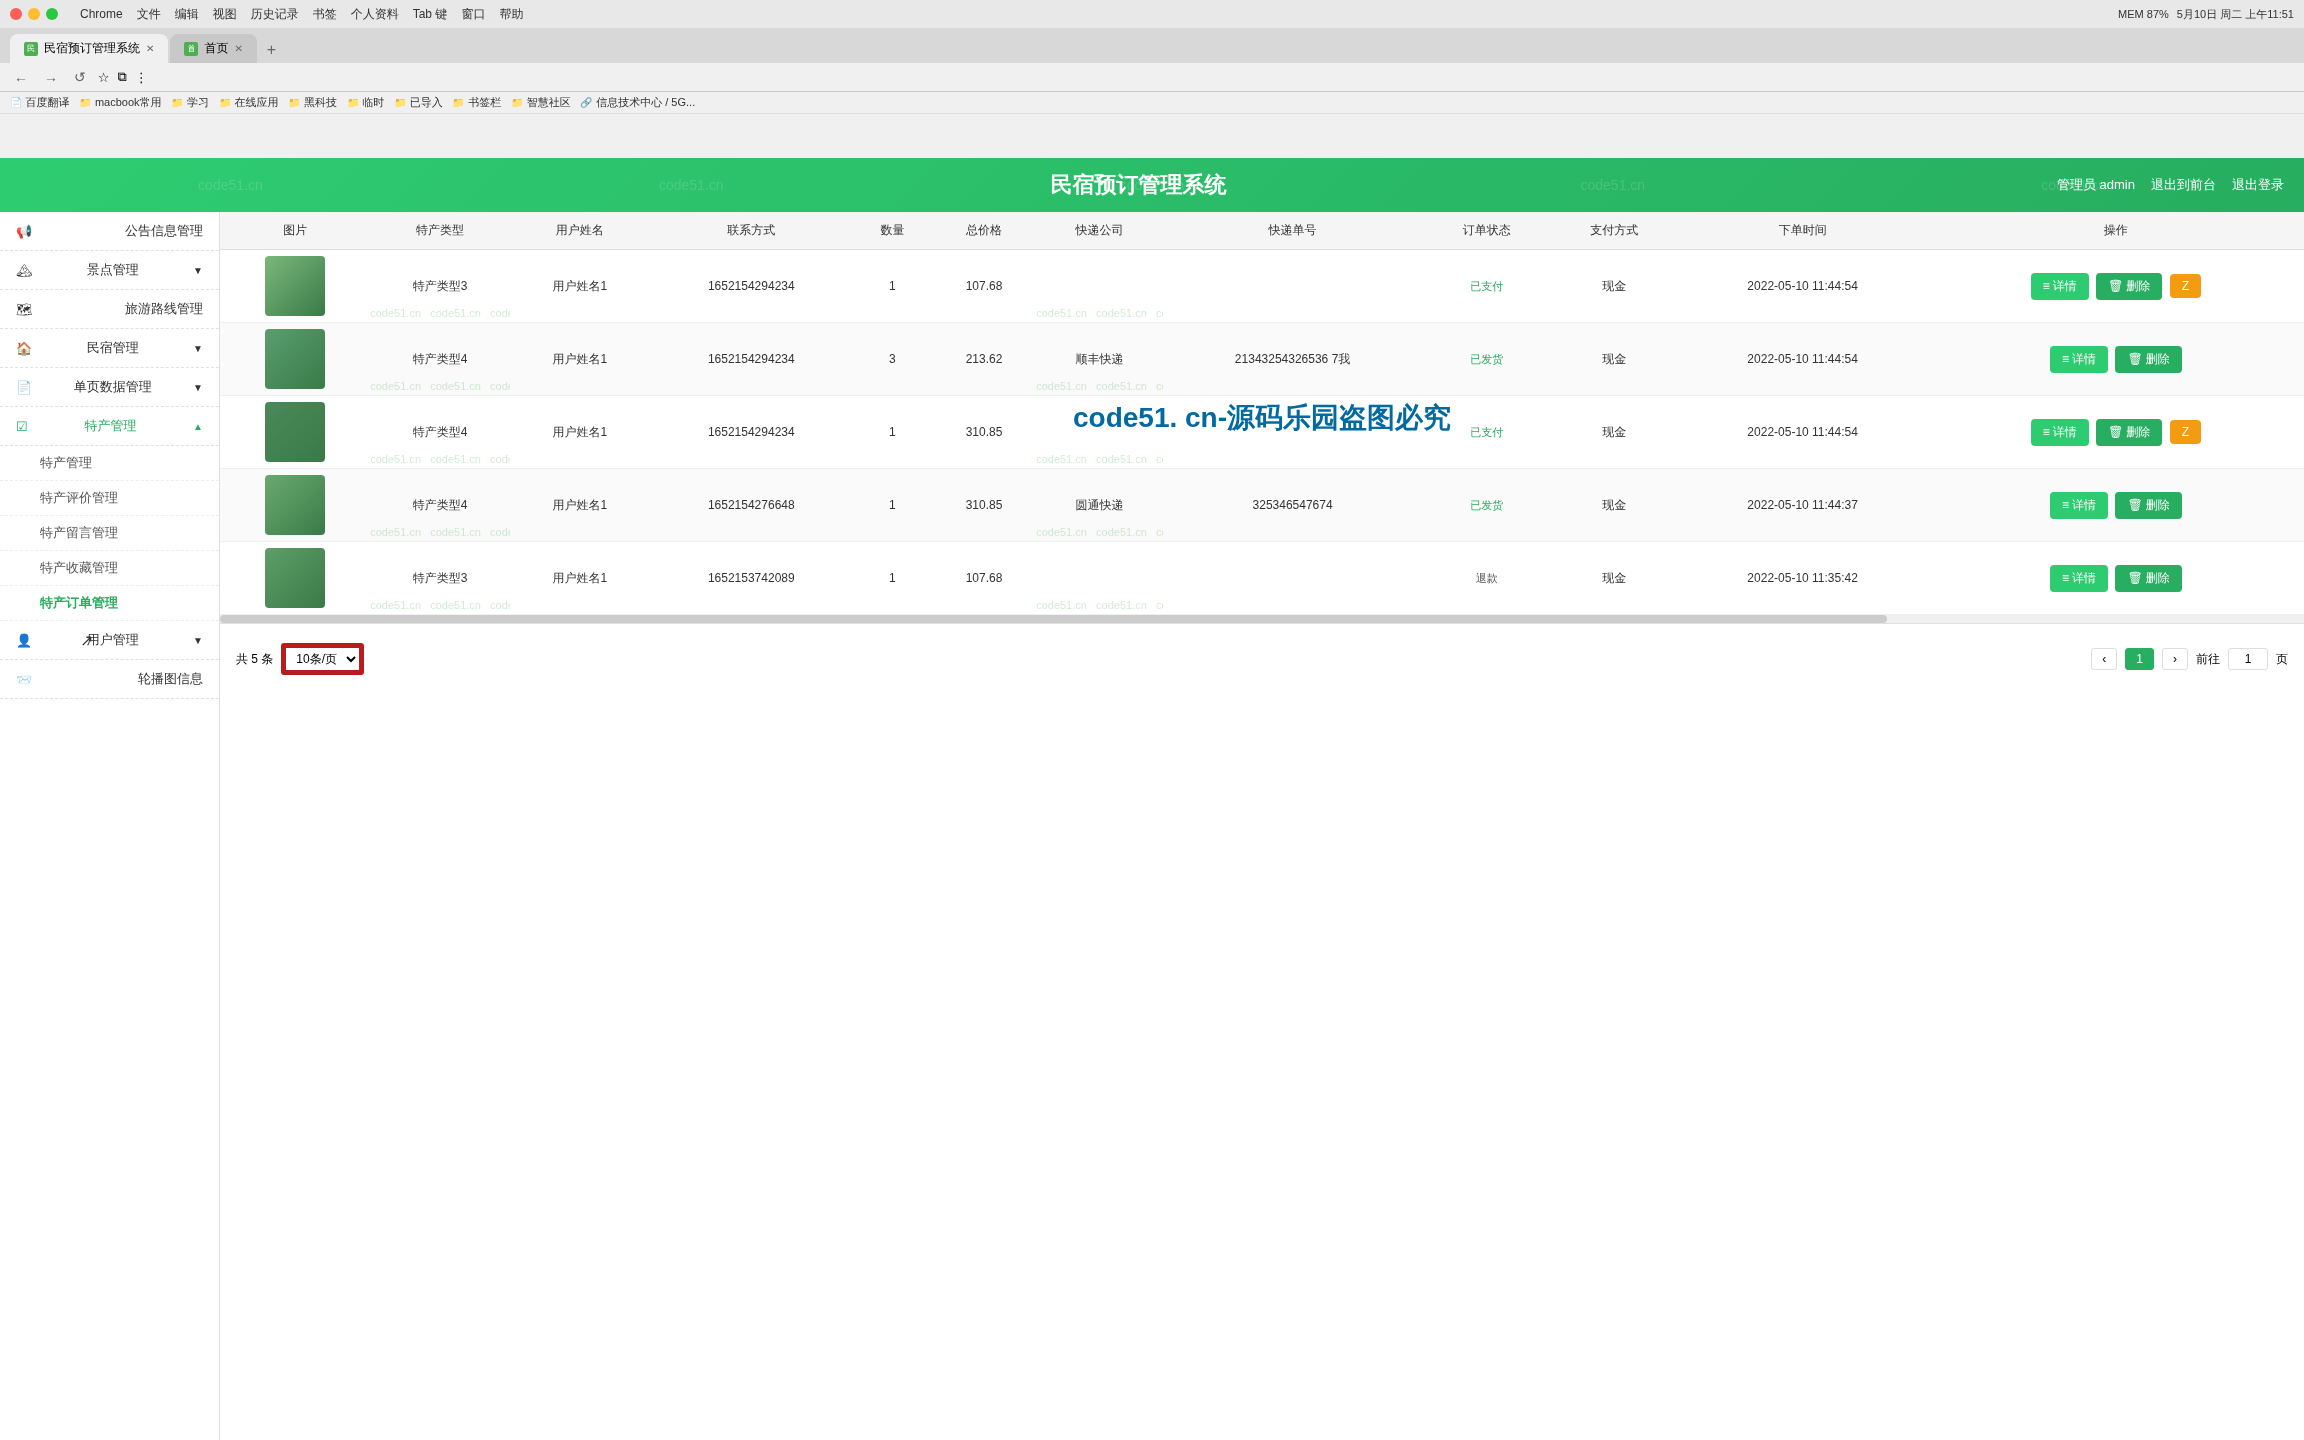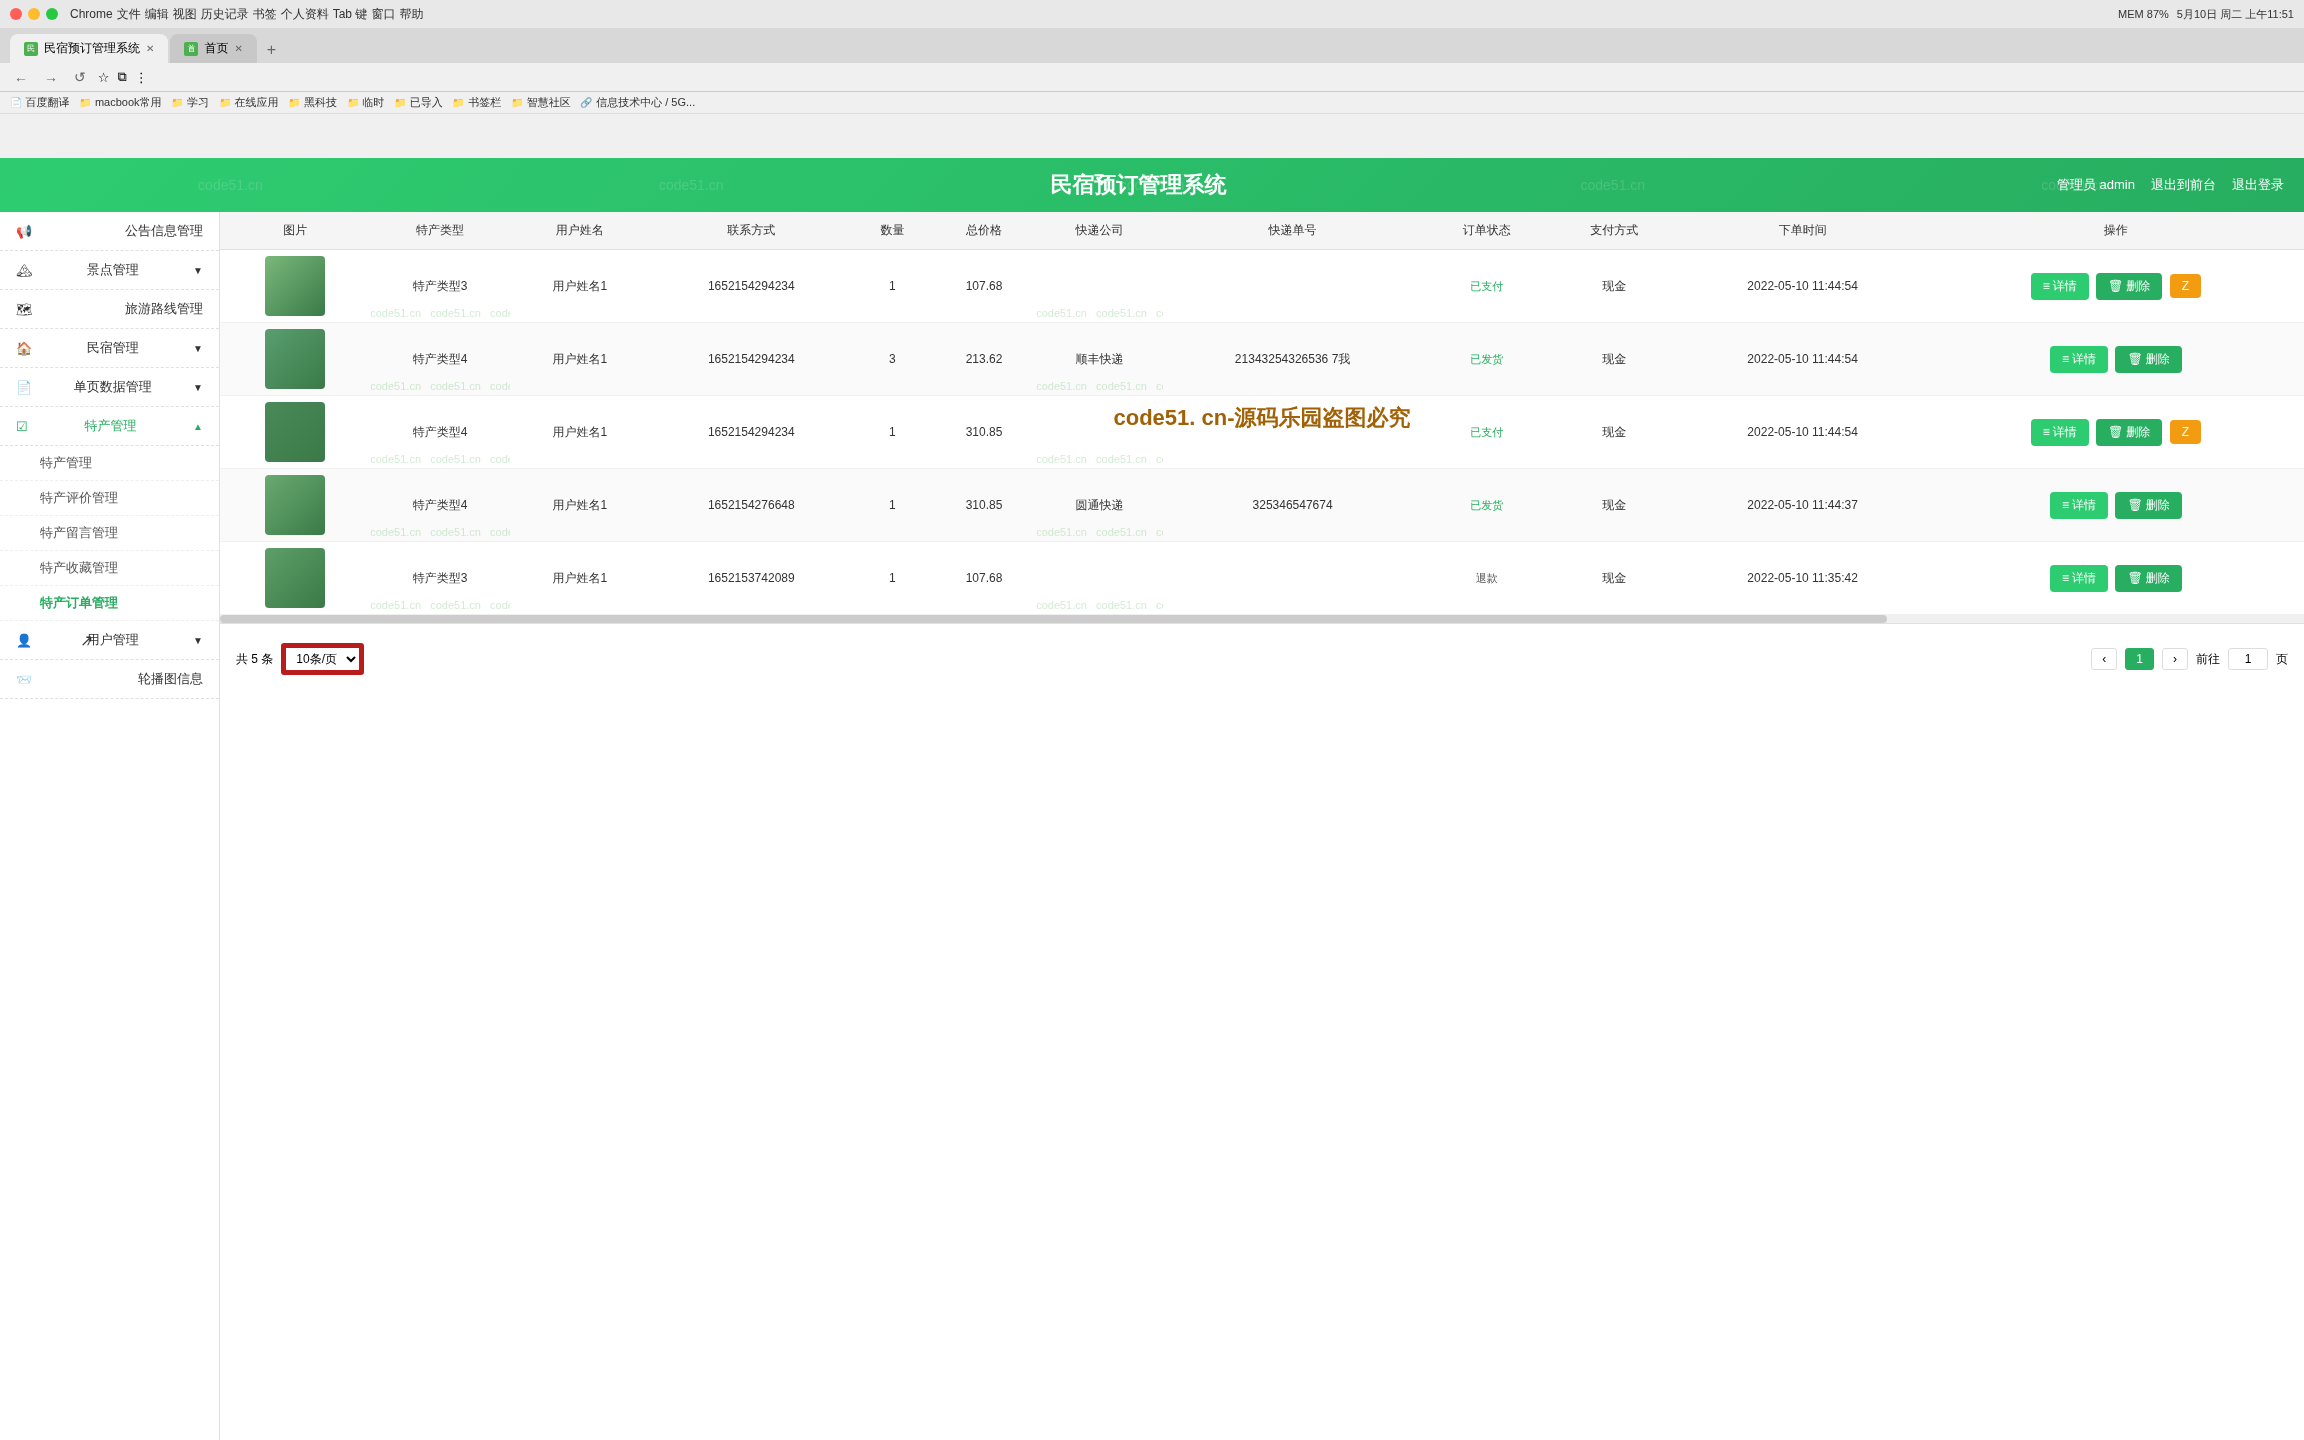--- a/index.html
+++ b/index.html
@@ -9,21 +9,21 @@
     .system-bar {
       height: 28px;
       background: #e8e8e8;
       display: flex;
       align-items: center;
       padding: 0 10px;
       font-size: 12px;
       color: #333;
       justify-content: space-between;
     }
-    .system-bar-left { display: flex; align-items: center; gap: 4px; }
+    .system-bar-left { display: flex; align-items: center; gap: 14px; }
     .system-bar-right { display: flex; align-items: center; gap: 8px; font-size: 11px; }
     .traffic-lights { display: flex; gap: 6px; margin-right: 8px; }
     .traffic-light { width: 12px; height: 12px; border-radius: 50%; }
     .tl-red { background: #ff5f57; }
     .tl-yellow { background: #febc2e; }
     .tl-green { background: #28c840; }
 
     
     .browser-chrome {
       background: #d8d8d8;
@@ -196,22 +196,22 @@
     .btn-detail { background: #2ecc71; color: white; }
     .btn-delete { background: #27ae60; color: white; }
     .btn-extra { background: #f39c12; color: white; }
 
     
     .center-watermark {
       position: absolute;
       left: 50%;
       top: 50%;
       transform: translate(-50%, -50%);
-      font-size: 22px;
-      color: #a16207;
+      font-size: 28px;
+      color: #0369a1;
       font-weight: bold;
       pointer-events: none;
       z-index: 10;
       white-space: nowrap;
     }
 
     
     .pagination {
       display: flex;
       align-items: center;

